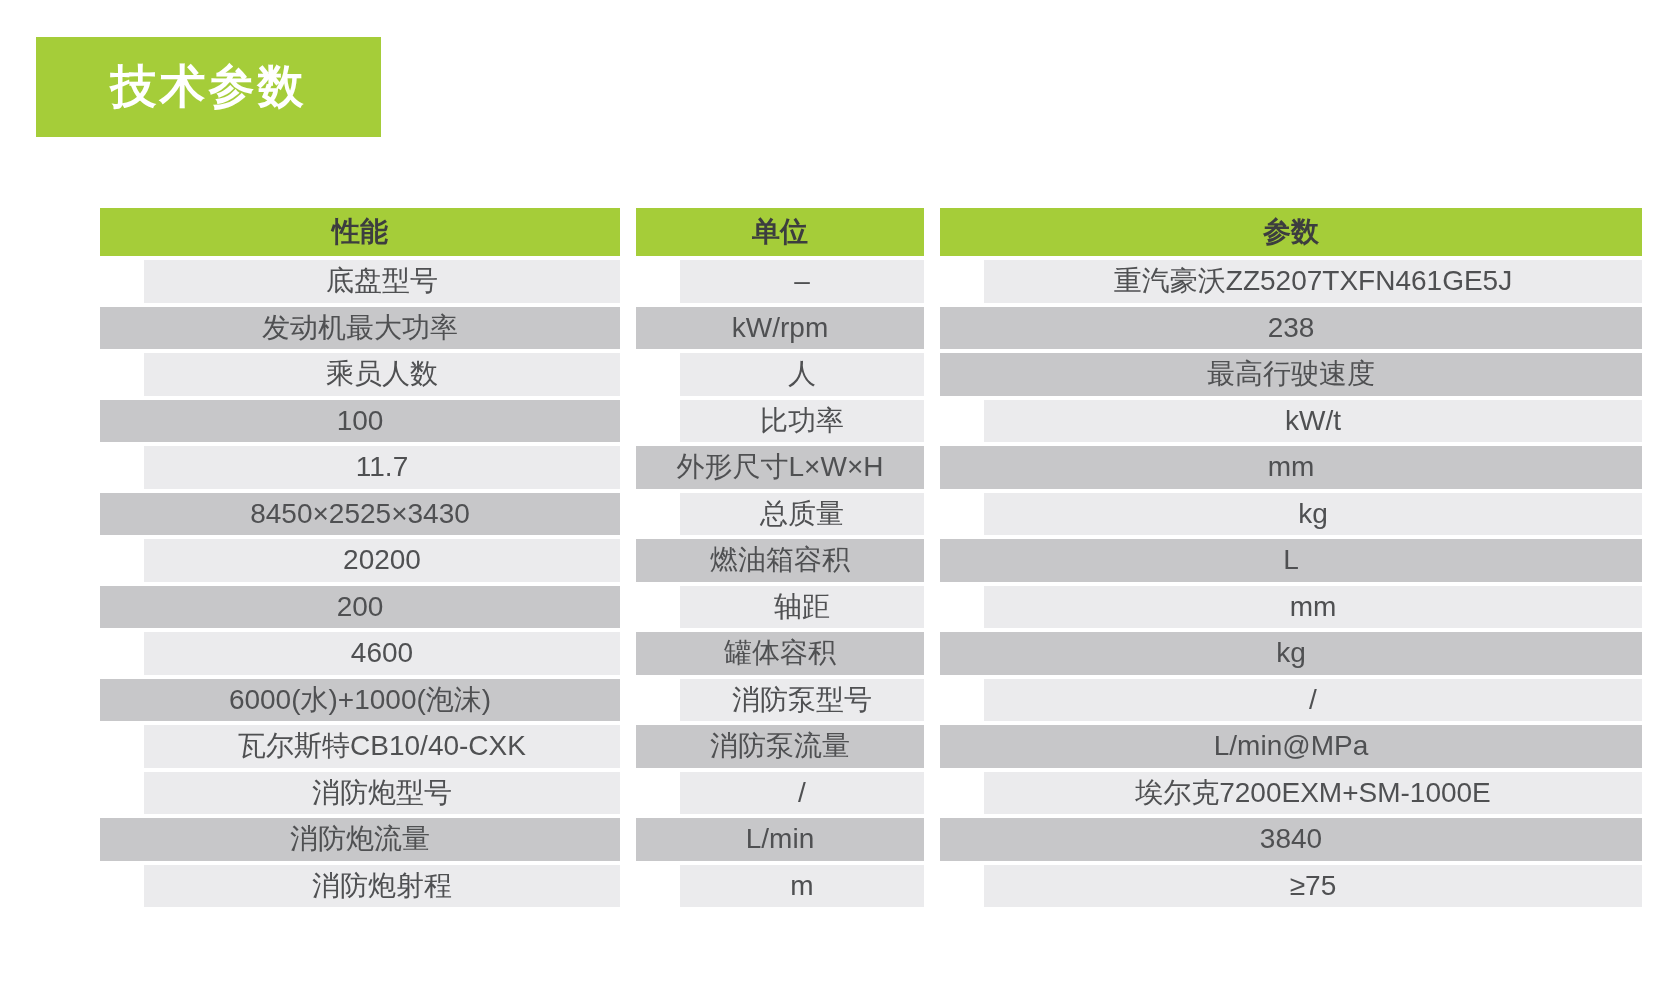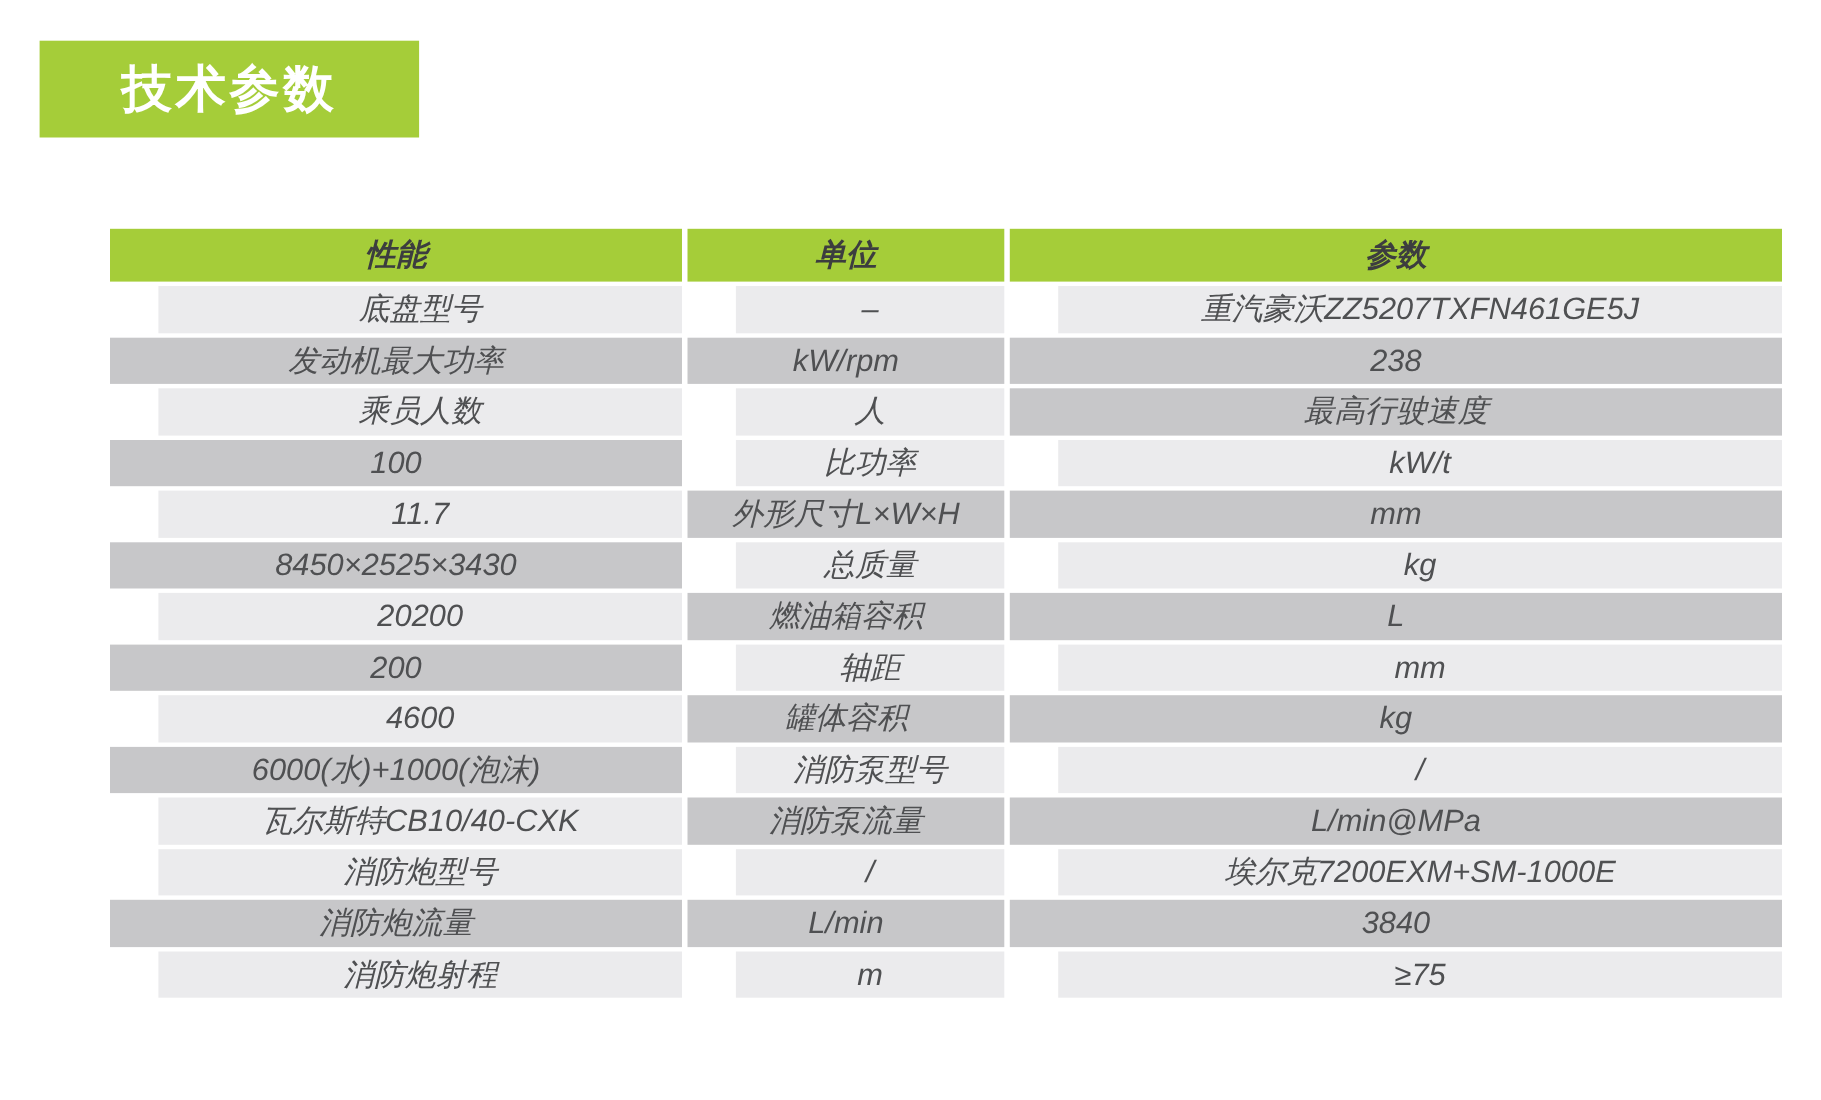--- a/index.html
+++ b/index.html
@@ -21,42 +21,41 @@
     height: 1000px;
     position: relative;
     font-family: "Liberation Sans", "DejaVu Sans", sans-serif;
     overflow: hidden;
   }
   .banner {
     position: absolute;
     left: 36px;
     top: 37px;
     width: 345px;
-    height: 88px;
+    height: 100px;
     background: var(--green);
     display: flex;
     align-items: center;
     justify-content: center;
   }
   .banner-text {
     color: var(--banner-text);
     font-size: 46px;
     font-weight: bold;
     letter-spacing: 3px;
   }
   .spec-table {
     position: absolute;
     left: 100px;
     top: 208px;
     display: grid;
     grid-template-columns: 520px 288px 702px;
     grid-template-rows: 48px;
     grid-auto-rows: 42.5px;
-    gap: 4px 5px;
-    font-style: italic;
+    gap: 4px 16px;
   }
   .cell {
     display: flex;
     align-items: center;
     justify-content: center;
     font-size: 28px;
     color: var(--cell-text);
     white-space: nowrap;
   }
   .cell.hdr {

